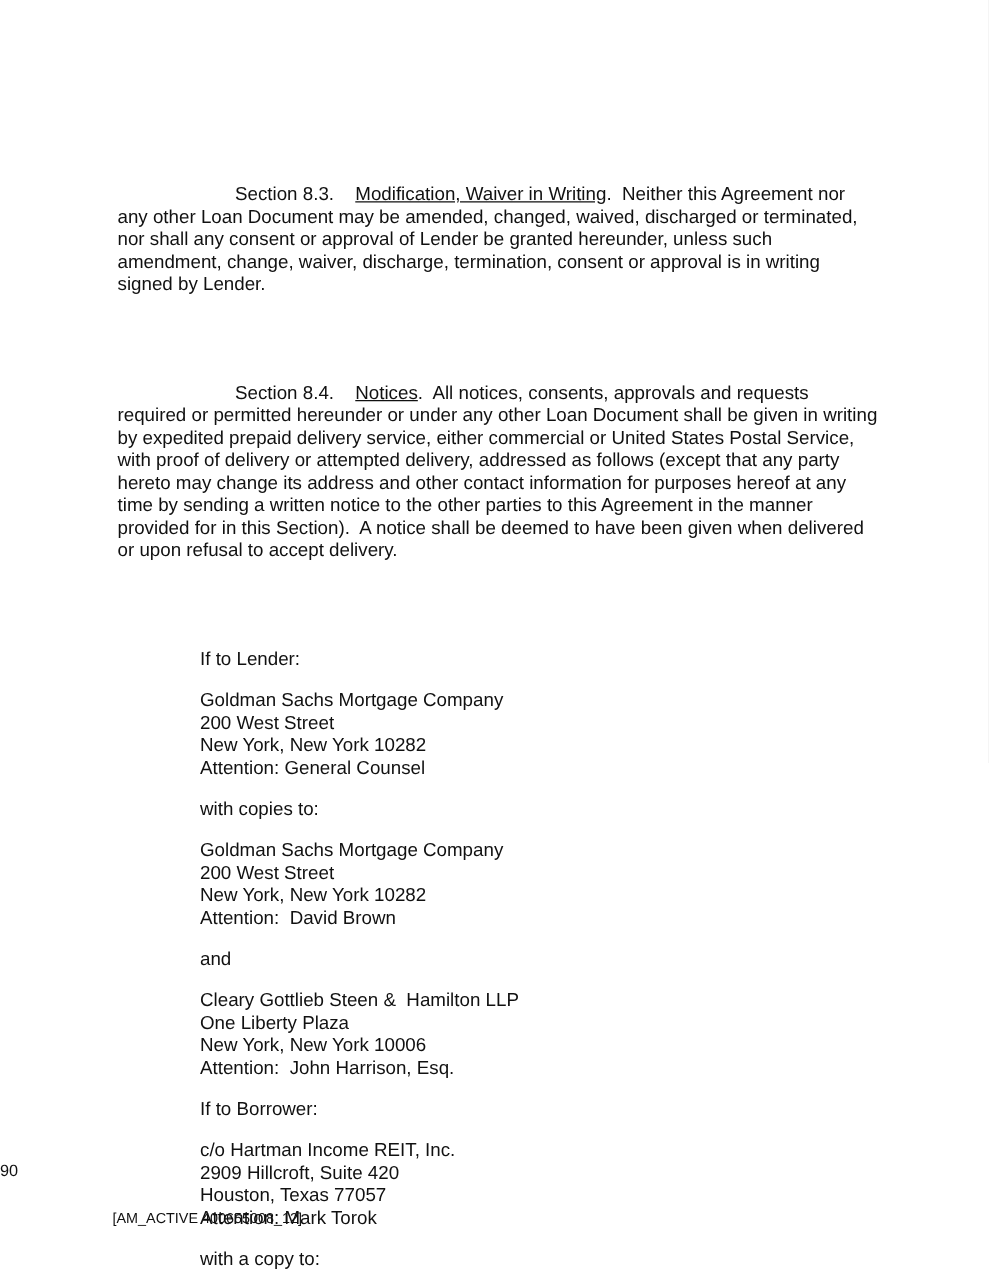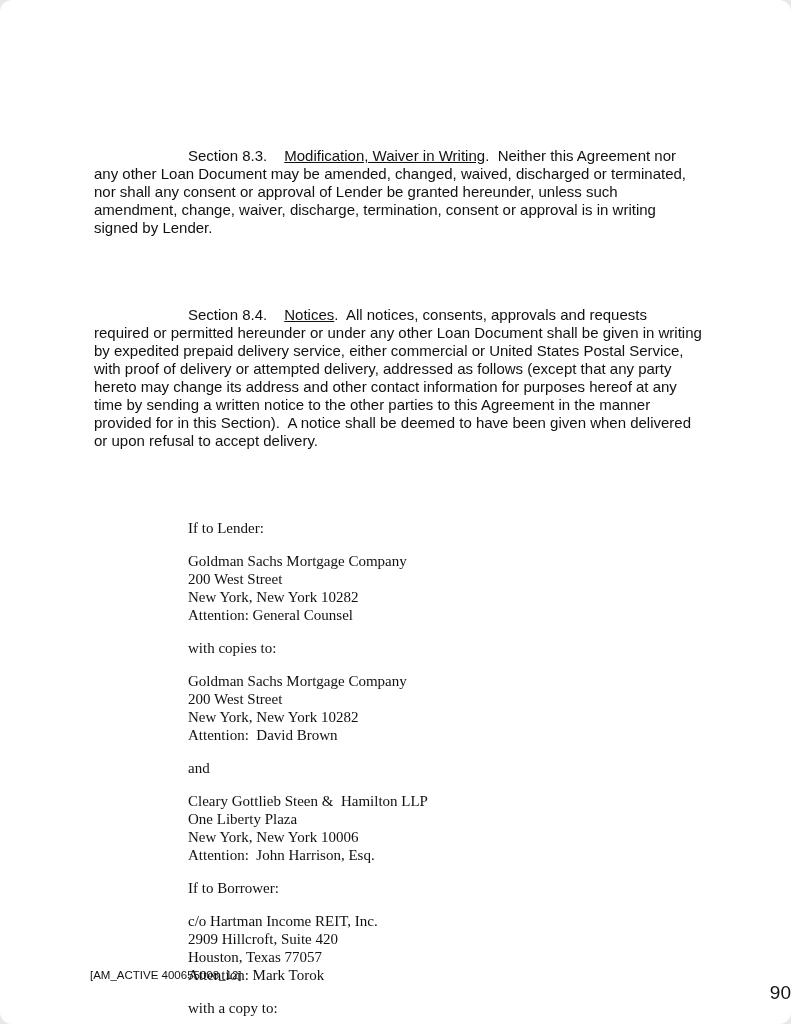--- a/index.html
+++ b/index.html
@@ -8,21 +8,20 @@
     font-family: "Liberation Sans", "DejaVu Sans", sans-serif;
   }
   .page {
     position: relative;
     width: 791px;
     height: 1024px;
     margin: 0 auto;
     background: #ffffff;
     color: #111111;
     overflow: hidden;
-    border-radius: 12px;
   }
   .content {
     position: absolute;
     top: 93px;
     left: 94px;
     width: 608px;
     font-size: 15px;
     line-height: 18px;
     white-space: pre-wrap;
   }
@@ -30,32 +29,31 @@
     text-indent: 94px;
     margin-bottom: 15px;
   }
   .sec-label {
     margin-right: 17px;
   }
   .sec-title {
     text-decoration: underline;
   }
   .block {
-    margin-left: 94px;
+    margin-left: 66px;
     margin-bottom: 15px;
-    font-family: Liberation Serif, serif;
   }
   .line { white-space: pre-wrap; }
   .page-number {
     position: absolute;
-    top: 984px;
+    top: 928px;
     left: 0;
     width: 100%;
-    text-align: right;
-    font-size: 19px;
+    text-align: left;
+    font-size: 13px;
     line-height: 18px;
   }
   .doc-id {
     position: absolute;
     top: 968px;
     left: 90px;
     font-size: 11.5px;
     line-height: 14px;
   }
 </style>

